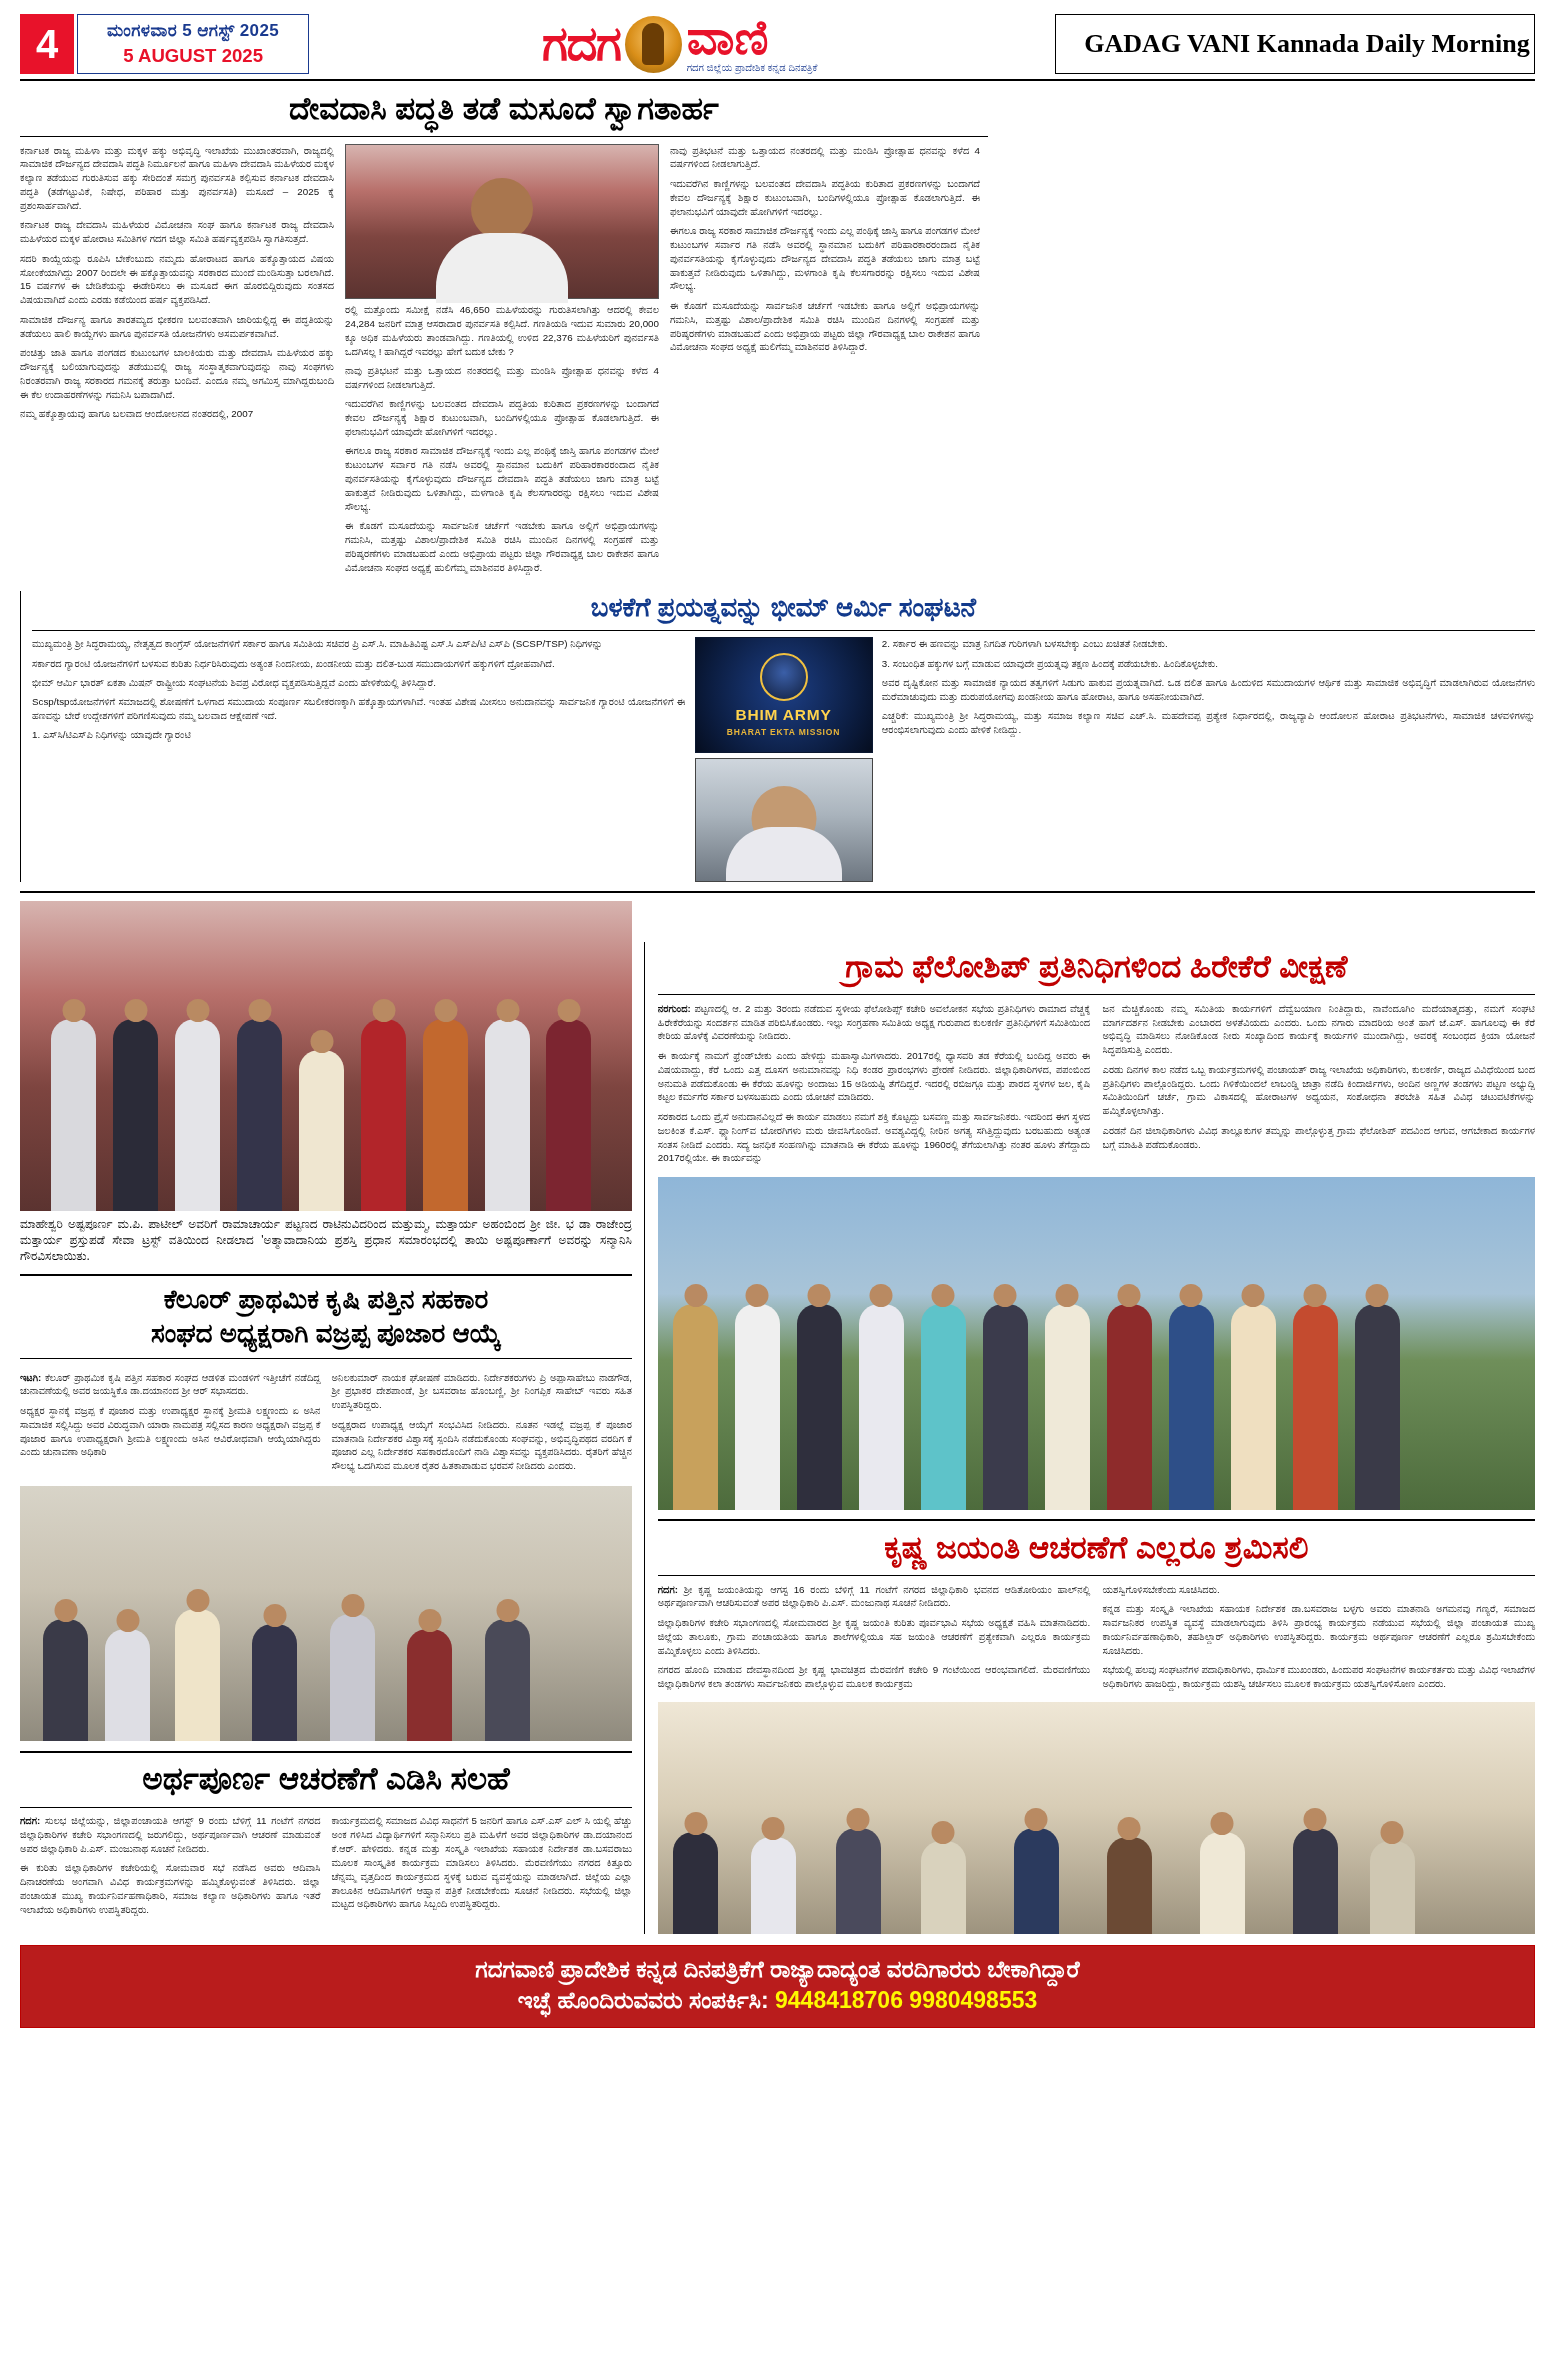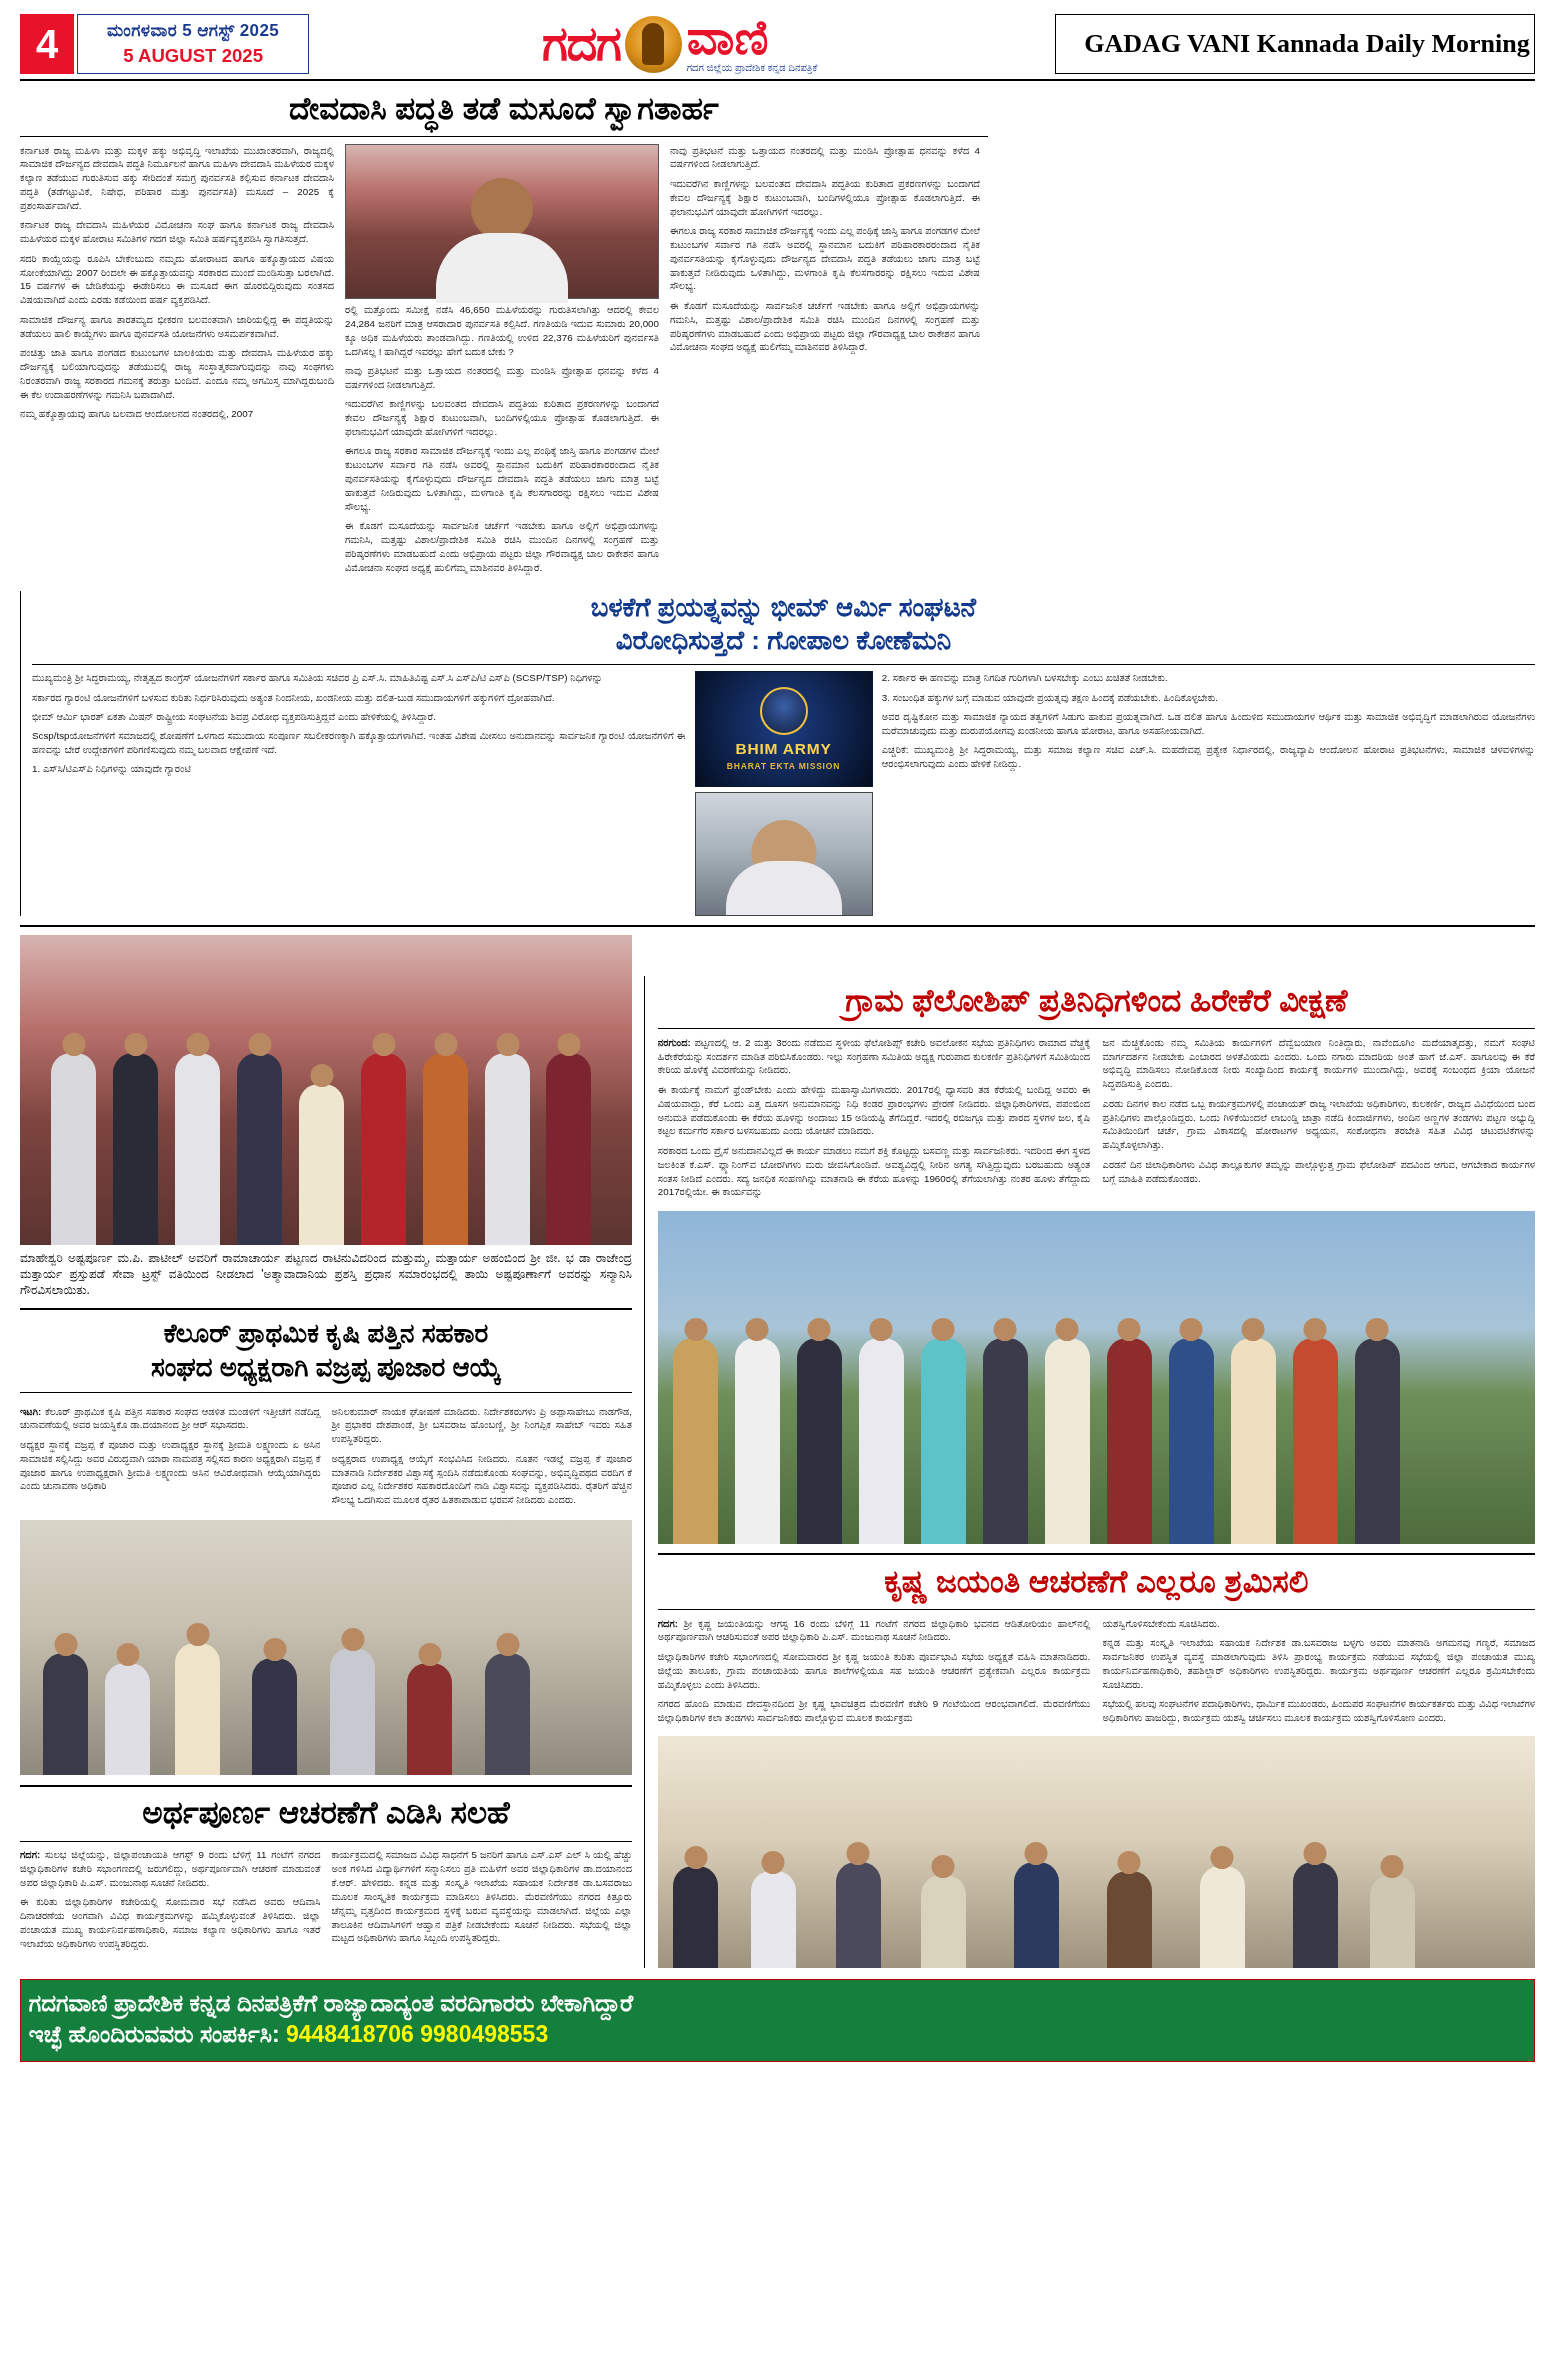--- a/index.html
+++ b/index.html
@@ -141,23 +141,23 @@
   
   .top-section { display: flex; gap: 11px; flex-direction: column; }
   .top-left { width: 968px; }
   .top-right { flex: 1; padding-left: 11px; border-left: 1.5px solid #000; }
 
   .sec-divider { border-top: 2.3px solid #000; margin: 9.3px 0 7.7px; }
 
   
   .footer-banner {
     margin-top: 11px;
-    background: #15803d;
+    background: #b91c1c;
     color: #fff;
-    text-align: left;
+    text-align: center;
     padding: 9.3px 7.7px 12.4px;
     border: 1.5px solid #b00;
   }
   .footer-l1 { font-size: 23px; font-weight: bold; }
   .footer-l2 { font-size: 23px; font-weight: bold; margin-top: 4.6px; }
   .footer-phone { color: #fff900; }
 
   .bhim-badge {
     width: 100%;
     height: 116px;
@@ -282,21 +282,20 @@
           <p>ನಾವು ಪ್ರತಿಭಟನೆ ಮತ್ತು ಒತ್ತಾಯದ ನಂತರದಲ್ಲಿ ಮತ್ತು ಮಂಡಿಸಿ ಪ್ರೋತ್ಸಾಹ ಧನವನ್ನು ಕಳೆದ 4 ವರ್ಷಗಳಿಂದ ನೀಡಲಾಗುತ್ತಿದೆ.</p>
           <p>ಇದುವರೆಗಿನ ಕಾಣ್ಣಿಗಳನ್ನು ಬಲವಂತದ ದೇವದಾಸಿ ಪದ್ಧತಿಯ ಕುರಿತಾದ ಪ್ರಕರಣಗಳನ್ನು ಬಂದಾಗದೆ ಕೇವಲ ದೌರ್ಜನ್ಯಕ್ಕೆ ಶಿಕ್ಷಾರ ಕುಟುಂಬವಾಗಿ, ಬಂದಿಗಳಲ್ಲಿಯೂ ಪ್ರೋತ್ಸಾಹ ಕೊಡಲಾಗುತ್ತಿದೆ. ಈ ಫಲಾನುಭವಿಗೆ ಯಾವುದೇ ಹೋಗಿಗಳಿಗೆ ಇದರಲ್ಲು.</p>
           <p>ಈಗಲೂ ರಾಜ್ಯ ಸರಕಾರ ಸಾಮಾಜಿಕ ದೌರ್ಜನ್ಯಕ್ಕೆ ಇಂದು ಎಲ್ಲ ಪಂಥಿಕ್ಕೆ ಜಾಸ್ತಿ ಹಾಗೂ ಪಂಗಡಗಳ ಮೇಲೆ ಕುಟುಂಬಗಳ ಸರ್ವಾರ ಗತಿ ನಡೆಸಿ ಅವರಲ್ಲಿ ಸ್ಥಾನಮಾನ ಬದುಕಿಗೆ ಪರಿಹಾರಕಾರರಂದಾದ ನೈತಿಕ ಪುನರ್ವಸತಿಯನ್ನು ಕೈಗೊಳ್ಳುವುದು ದೌರ್ಜನ್ಯದ ದೇವದಾಸಿ ಪದ್ಧತಿ ತಡೆಯಲು ಜಾಗು ಮಾತ್ರ ಬಟ್ಟೆ ಹಾಕುತ್ತವೆ ನೀಡಿರುವುದು ಒಳಿತಾಗಿದ್ದು, ಮಳಗಾಂತಿ ಕೃಷಿ ಕೆಲಸಗಾರರನ್ನು ರಕ್ಷಿಸಲು ಇದುವ ವಿಶೇಷ ಸೌಲಭ್ಯ.</p>
           <p>ಈ ಕೊಡಗೆ ಮಸೂದೆಯನ್ನು ಸಾರ್ವಜನಿಕ ಚರ್ಚೆಗೆ ಇಡಬೇಕು ಹಾಗೂ ಅಲ್ಲಿಗೆ ಅಭಿಪ್ರಾಯಗಳನ್ನು ಗಮನಿಸಿ, ಮತ್ತಷ್ಟು ವಿಶಾಲ/ಪ್ರಾದೇಶಿಕ ಸಮಿತಿ ರಚಿಸಿ ಮುಂದಿನ ದಿನಗಳಲ್ಲಿ ಸಂಗ್ರಹಣೆ ಮತ್ತು ಪರಿಷ್ಕರಣೆಗಳು ಮಾಡಬಹುದೆ ಎಂದು ಅಭಿಪ್ರಾಯ ಪಟ್ಟರು ಜಿಲ್ಲಾ ಗೌರವಾಧ್ಯಕ್ಷ ಬಾಲ ರಾಕೇಶನ ಹಾಗೂ ವಿಮೋಚನಾ ಸಂಘದ ಅಧ್ಯಕ್ಷೆ ಹುಲಿಗೆಮ್ಮ ಮಾಶಿನವರ ತಿಳಿಸಿದ್ದಾರೆ.</p>
         </div>
       </div>
     </div>
 
     <div class="top-right">
       <div class="headline blue small" style="margin:0">ಬಳಕೆಗೆ ಪ್ರಯತ್ನವನ್ನು ಭೀಮ್ ಆರ್ಮಿ ಸಂಘಟನೆ</div>
-      <div class="headline blue small" style="margin-top:0">ವಿರೋಧಿಸುತ್ತದೆ : ಗೋಪಾಲ ಕೋಣೆಮನಿ</div>
       <hr class="rule">
       <div style="display:flex; gap:9.3px;">
         <div style="flex:1" class="body-text">
           <p>ಮುಖ್ಯಮಂತ್ರಿ ಶ್ರೀ ಸಿದ್ಧರಾಮಯ್ಯ, ನೇತೃತ್ವದ ಕಾಂಗ್ರೆಸ್ ಯೋಜನೆಗಳಿಗೆ ಸರ್ಕಾರ ಹಾಗೂ ಸಮಿತಿಯ ಸಚಿವರ ಪ್ರಿ ಎಸ್‌.ಸಿ. ಮಾಹಿತಿವಿಷ್ಟ ಎಸ್‌.ಸಿ ಎಸ್‌ಪಿ/ಟಿ ಎಸ್‌ಪಿ (SCSP/TSP) ನಿಧಿಗಳನ್ನು</p>
           <p>ಸರ್ಕಾರದ ಗ್ಯಾರಂಟಿ ಯೋಜನೆಗಳಿಗೆ ಬಳಸುವ ಕುರಿತು ನಿರ್ಧರಿಸಿರುವುದು ಅತ್ಯಂತ ನಿಂದನೀಯ, ಖಂಡನೀಯ ಮತ್ತು ದಲಿತ-ಬುಡ ಸಮುದಾಯಗಳಿಗೆ ಹಕ್ಕುಗಳಿಗೆ ದ್ರೋಹವಾಗಿದೆ.</p>
           <p>ಭೀಮ್ ಆರ್ಮಿ ಭಾರತ್ ಏಕತಾ ಮಿಷನ್ ರಾಷ್ಟ್ರೀಯ ಸಂಘಟನೆಯ ಶಿವಪ್ರ ವಿರೋಧ ವ್ಯಕ್ತಪಡಿಸುತ್ತಿದ್ದವೆ ಎಂದು ಹೇಳಿಕೆಯಲ್ಲಿ ತಿಳಿಸಿದ್ದಾರೆ.</p>
           <p>Scsp/tspಯೋಜನೆಗಳಿಗೆ ಸಮಾಜದಲ್ಲಿ ಶೋಷಣೆಗೆ ಒಳಗಾದ ಸಮುದಾಯ ಸಂಪೂರ್ಣ ಸಬಲೀಕರಣಕ್ಕಾಗಿ ಹಕ್ಕೊತ್ತಾಯಗಳಾಗಿವೆ. ಇಂತಹ ವಿಶೇಷ ಮೀಸಲು ಅನುದಾನವನ್ನು ಸಾರ್ವಜನಿಕ ಗ್ಯಾರಂಟಿ ಯೋಜನೆಗಳಿಗೆ ಈ ಹಣವನ್ನು ಬೇರೆ ಉದ್ದೇಶಗಳಿಗೆ ಪರಿಗಣಿಸುವುದು ನಮ್ಮ ಬಲವಾದ ಆಕ್ಷೇಪಣೆ ಇದೆ.</p>
           <p>1. ಎಸ್‌ಸಿ/ಟಿಎಸ್‌ಪಿ ನಿಧಿಗಳನ್ನು ಯಾವುದೇ ಗ್ಯಾರಂಟಿ</p>
         </div>
         <div style="width:178px">

